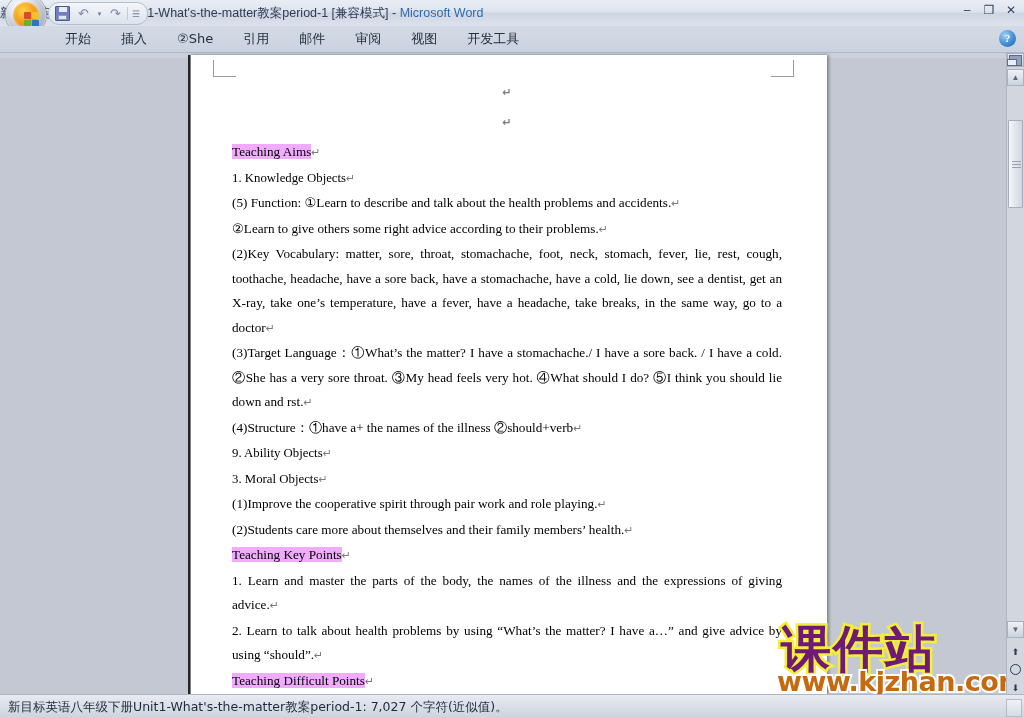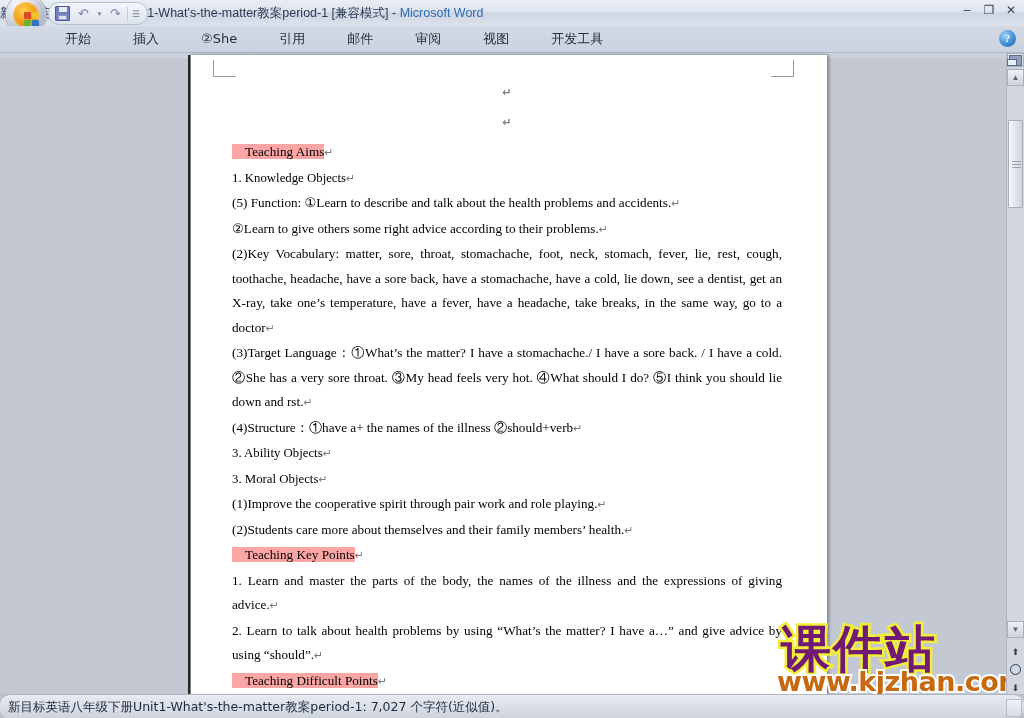--- a/index.html
+++ b/index.html
@@ -69,21 +69,21 @@
   }
   .wc { width:18px; height:15px; display:flex; align-items:center; justify-content:center;
         color:#33425c; font-size:12px; }
 
   
   .ribbon {
     position: absolute; left: 0; top: 26px; width: 1024px; height: 26px;
     background: linear-gradient(to bottom, #d4dae5 0%, #cbd2df 100%);
     border-bottom: 1px solid #aeb8c8;
   }
-  .tabs { position:absolute; left: 50px; top: 0; height: 26px; display:flex; align-items:center; gap: 12px; justify-content: center; }
+  .tabs { position:absolute; left: 50px; top: 0; height: 26px; display:flex; align-items:center; gap: 0px; justify-content: center; }
   .tab {
     height: 26px; line-height: 26px; padding: 0 15px;
     font-size: 13px; color: #22303f; white-space: nowrap;
     font-family: "DejaVu Sans", sans-serif;
   }
   .help-orb {
     position:absolute; right: 8px; top: 4px; width: 17px; height: 17px; border-radius:50%;
     background: radial-gradient(circle at 35% 30%, #9fd0f5 0%, #3f8ed6 55%, #1d5fa8 100%);
     color:#fff; font-size:11px; font-weight:bold; text-align:center; line-height:17px;
     font-family:"Liberation Serif", serif;
@@ -126,21 +126,21 @@
   .doc h1 {
     margin:0; font-size:19.5px; font-weight:bold; text-align:center;
     line-height:27px; letter-spacing:.2px;
     font-family:"Liberation Serif", serif;
   }
   .para {
     font-size:13.2px; line-height:24.5px; margin:0;
     text-align: justify; text-justify: inter-word;
   }
   .para.b { font-weight:normal; font-size:12.8px; }
-  .hl { background:#fca5a5;padding-left:13px; }
+  .hl { background:#f0abfc; }
   .pm { color:#7a7a7a; font-size:11px; font-family:"DejaVu Sans", sans-serif; }
   .nj { text-align:left; }
 
   
   .watermark {
     position:absolute; left:775px; top:618px; width:249px; height:78px;
     pointer-events:none;
   }
   .wm-cn {
     position:absolute; left:6px; top:-2px;
@@ -199,21 +199,20 @@
   .bb1 { top:590px; }
   .bb2 { top:608px; }
   .bb3 { top:626px; }
   .circle-o { width:9px;height:9px;border:1.5px solid #2e3b52;border-radius:50%; }
 
   
   .statusbar {
     position:absolute; left:0; top:694px; width:1024px; height:24px;
     background: linear-gradient(to bottom, #e8ebf1 0%, #dadee7 50%, #ccd2dc 100%);
     border-top:1px solid #aeb6c3;
-    border-radius:10px;
   }
   .status-text {
     position:absolute; left:8px; top:0; height:24px; line-height:24px;
     font-size:12.5px; color:#1e2a3d; white-space:nowrap;
     font-family:"DejaVu Sans", sans-serif;
   }
   .status-grip {
     position:absolute; right:2px; top:4px; width:14px; height:16px;
     background:linear-gradient(to bottom,#f0f2f6,#d7dce5); border:1px solid #b4bac6;
   }
@@ -319,21 +318,21 @@
 
     <p class="para">
       <span>(3)Target Language：①What’s the matter? I have a stomachache./ I have a sore back. / I have a cold. ②She has a very sore throat.  ③My head feels very hot. ④What should I do? ⑤I think you should lie down and rst.</span><span class="pm">↵</span>
     </p>
 
     <p class="para nj">
       <span>(4)Structure：①have a+ the names of the illness ②should+verb</span><span class="pm">↵</span>
     </p>
 
     <p class="para b nj">
-      <span>3. Ability Objects</span><span class="pm">↵</span>
+      <span>9. Ability Objects</span><span class="pm">↵</span>
     </p>
 
 
     <p class="para b nj">
       <span>3. Moral Objects</span><span class="pm">↵</span>
     </p>
 
     <p class="para nj">
       <span>(1)Improve the cooperative spirit through pair work and role playing.</span><span class="pm">↵</span>
     </p>

